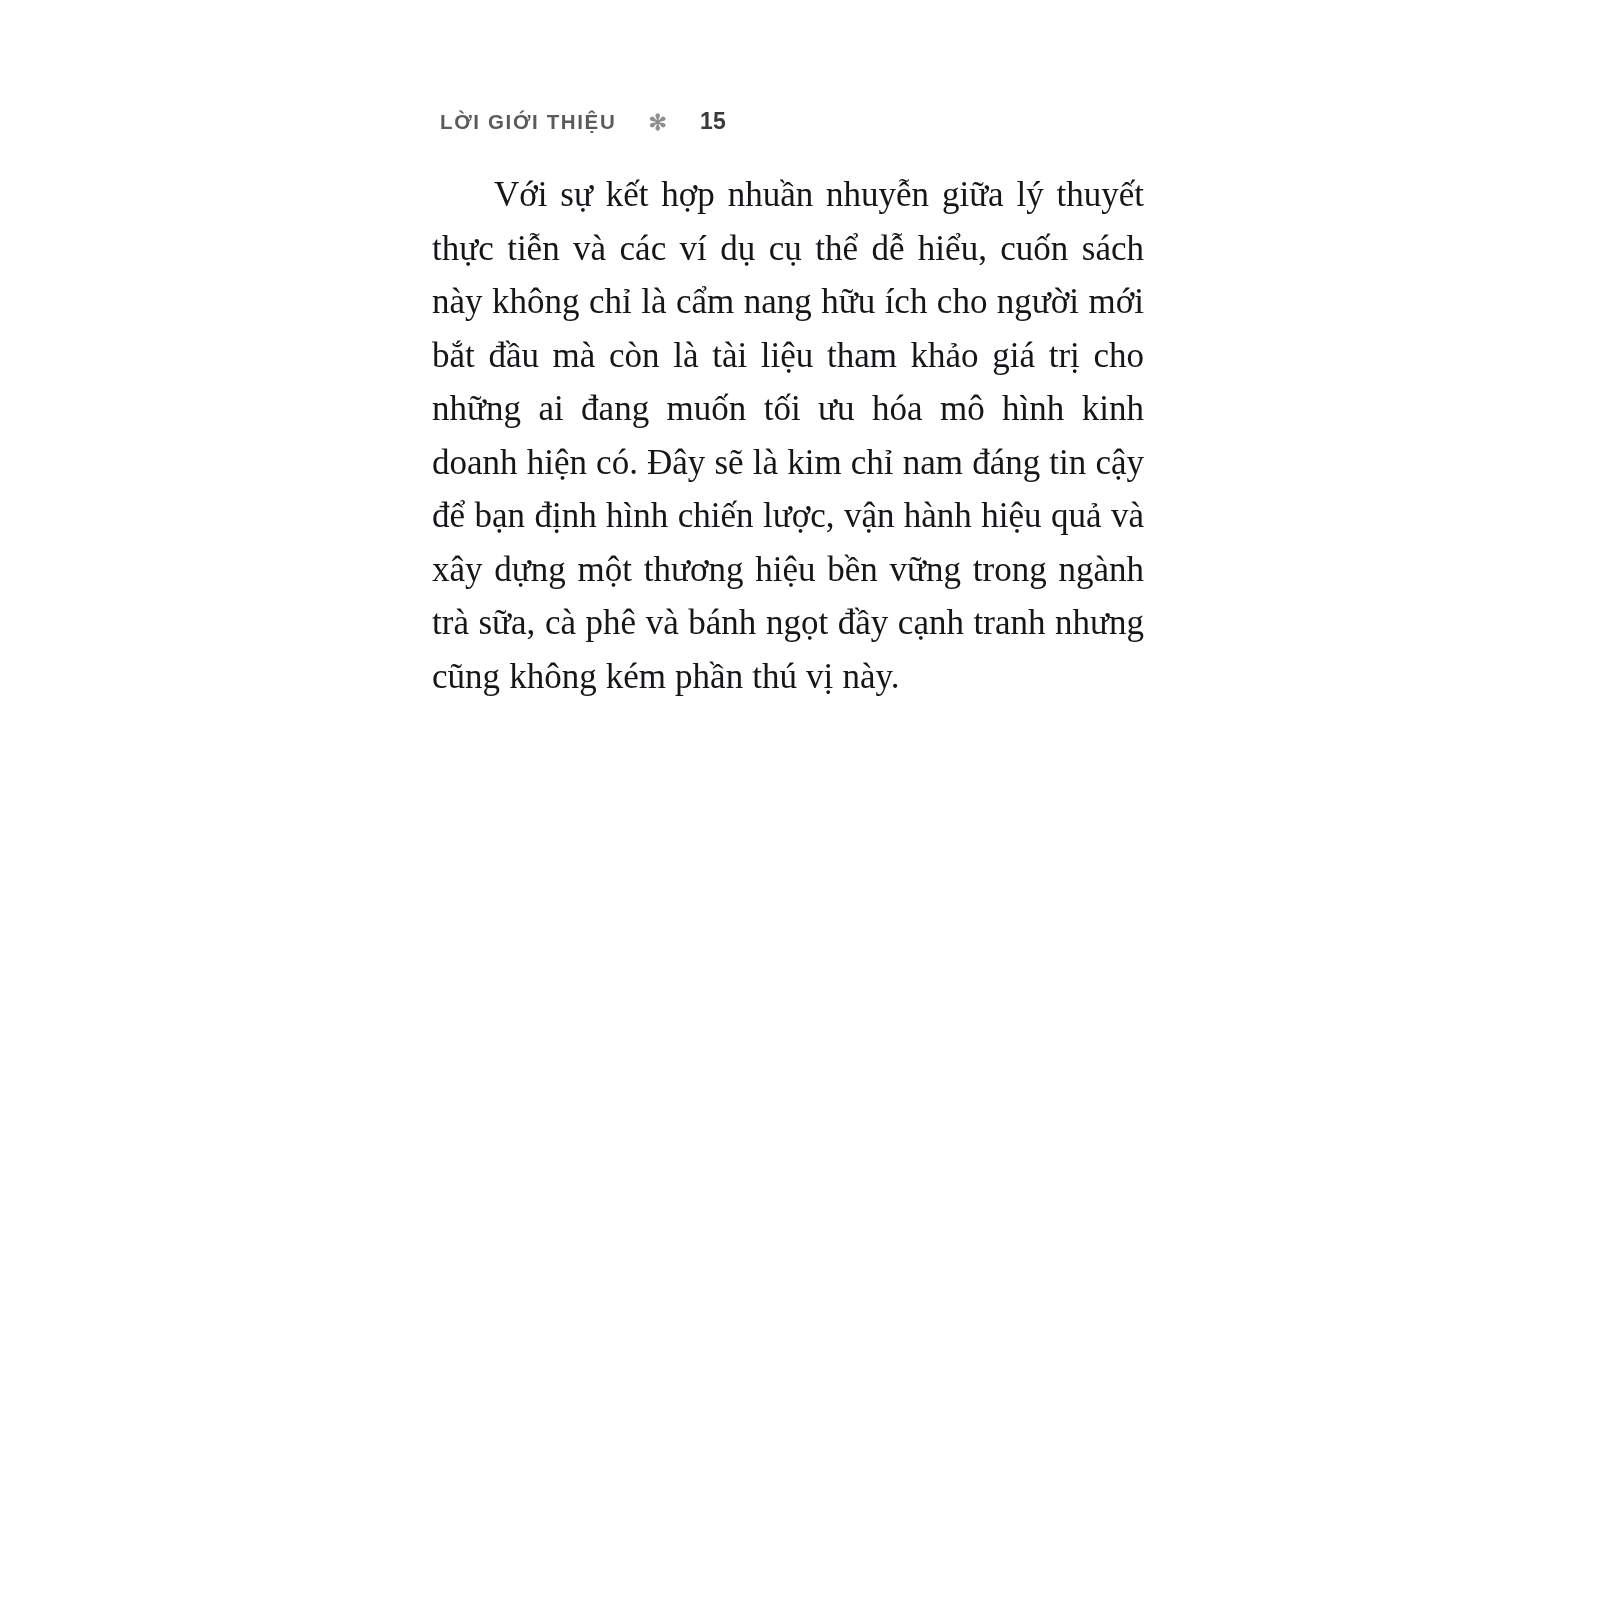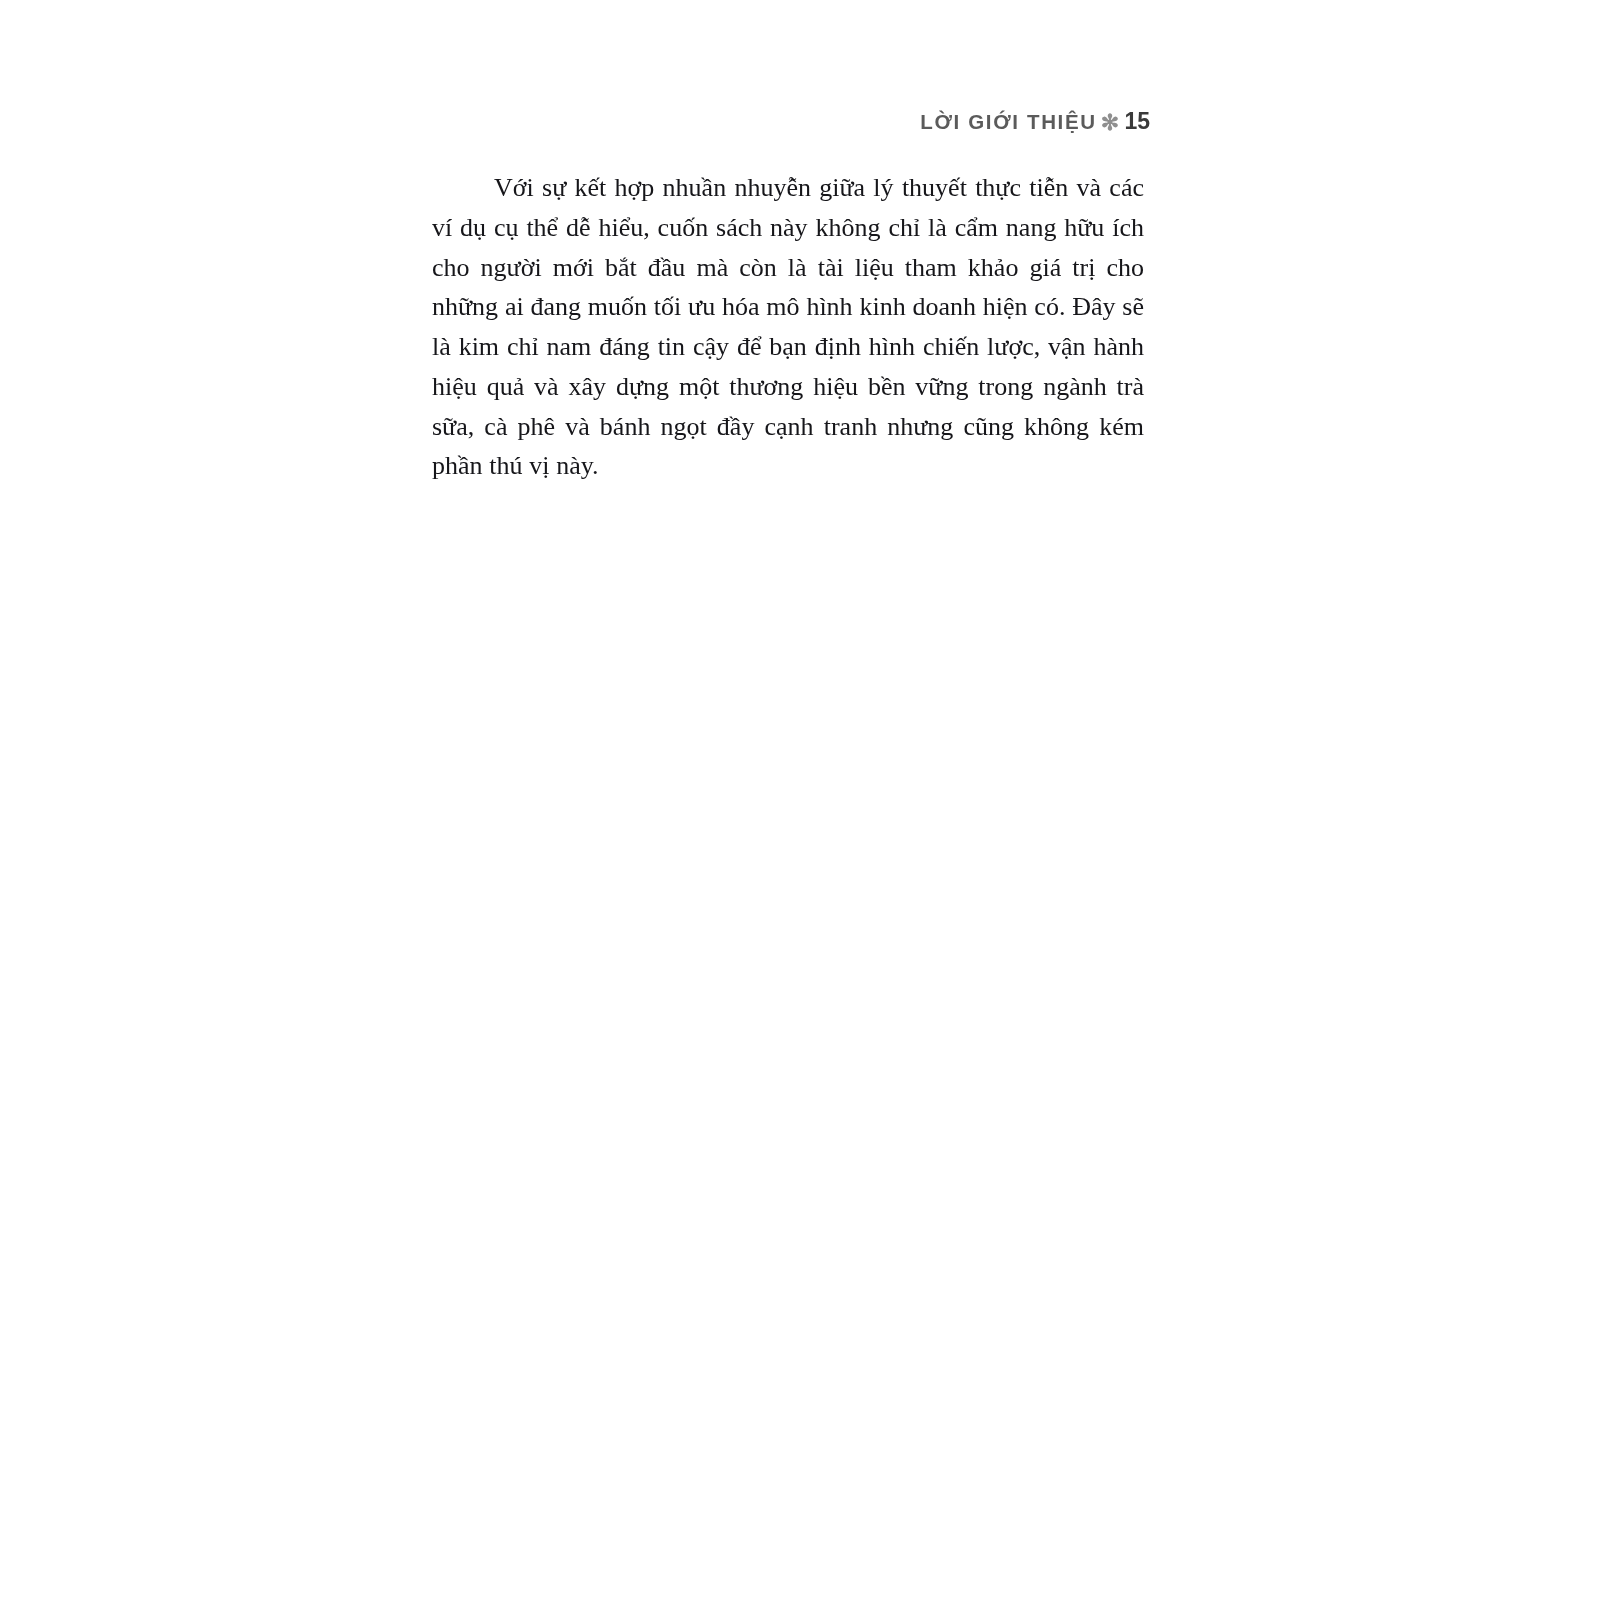--- a/index.html
+++ b/index.html
@@ -24,23 +24,23 @@
     box-sizing: border-box;
   }
 
   
   .running-head {
     position: absolute;
     top: 108px;
     left: 440px;
     width: 710px;
     display: flex;
-    justify-content: flex-end;
+    justify-content: flex-start;
     align-items: center;
-    gap: 4px;
+    gap: 32px;
     font-family: "Liberation Sans", sans-serif;
     font-size: 21px;
     letter-spacing: 0.06em;
     color: #5b5b5b;
     font-weight: 600;
   }
 
   .running-head .rh-title {
     text-transform: uppercase;
     font-weight: 600;
@@ -69,21 +69,21 @@
     position: absolute;
     top: 168px;
     left: 432px;
     width: 712px;
   }
 
   .body-par {
     margin: 0;
     text-align: justify;
     text-justify: inter-word;
-    font-size: 26px;
+    font-size: 35px;
     line-height: 1.53;
     color: #16161a;
     text-indent: 62px;
     hyphens: none;
     word-spacing: 0.01em;
   }
 
   .body-par:last-child {
     text-align-last: left;
   }

